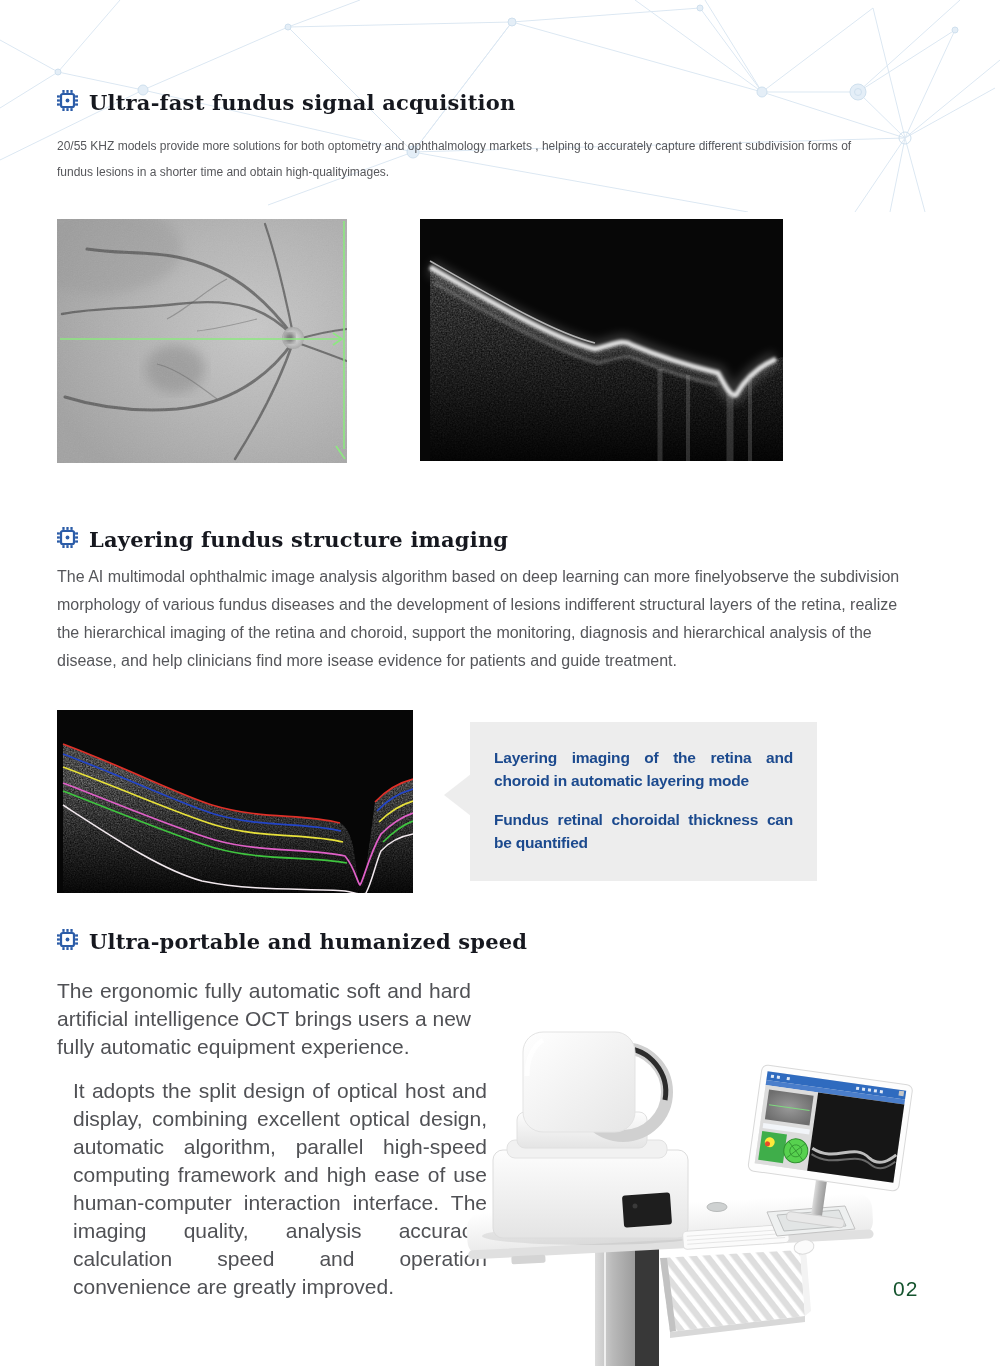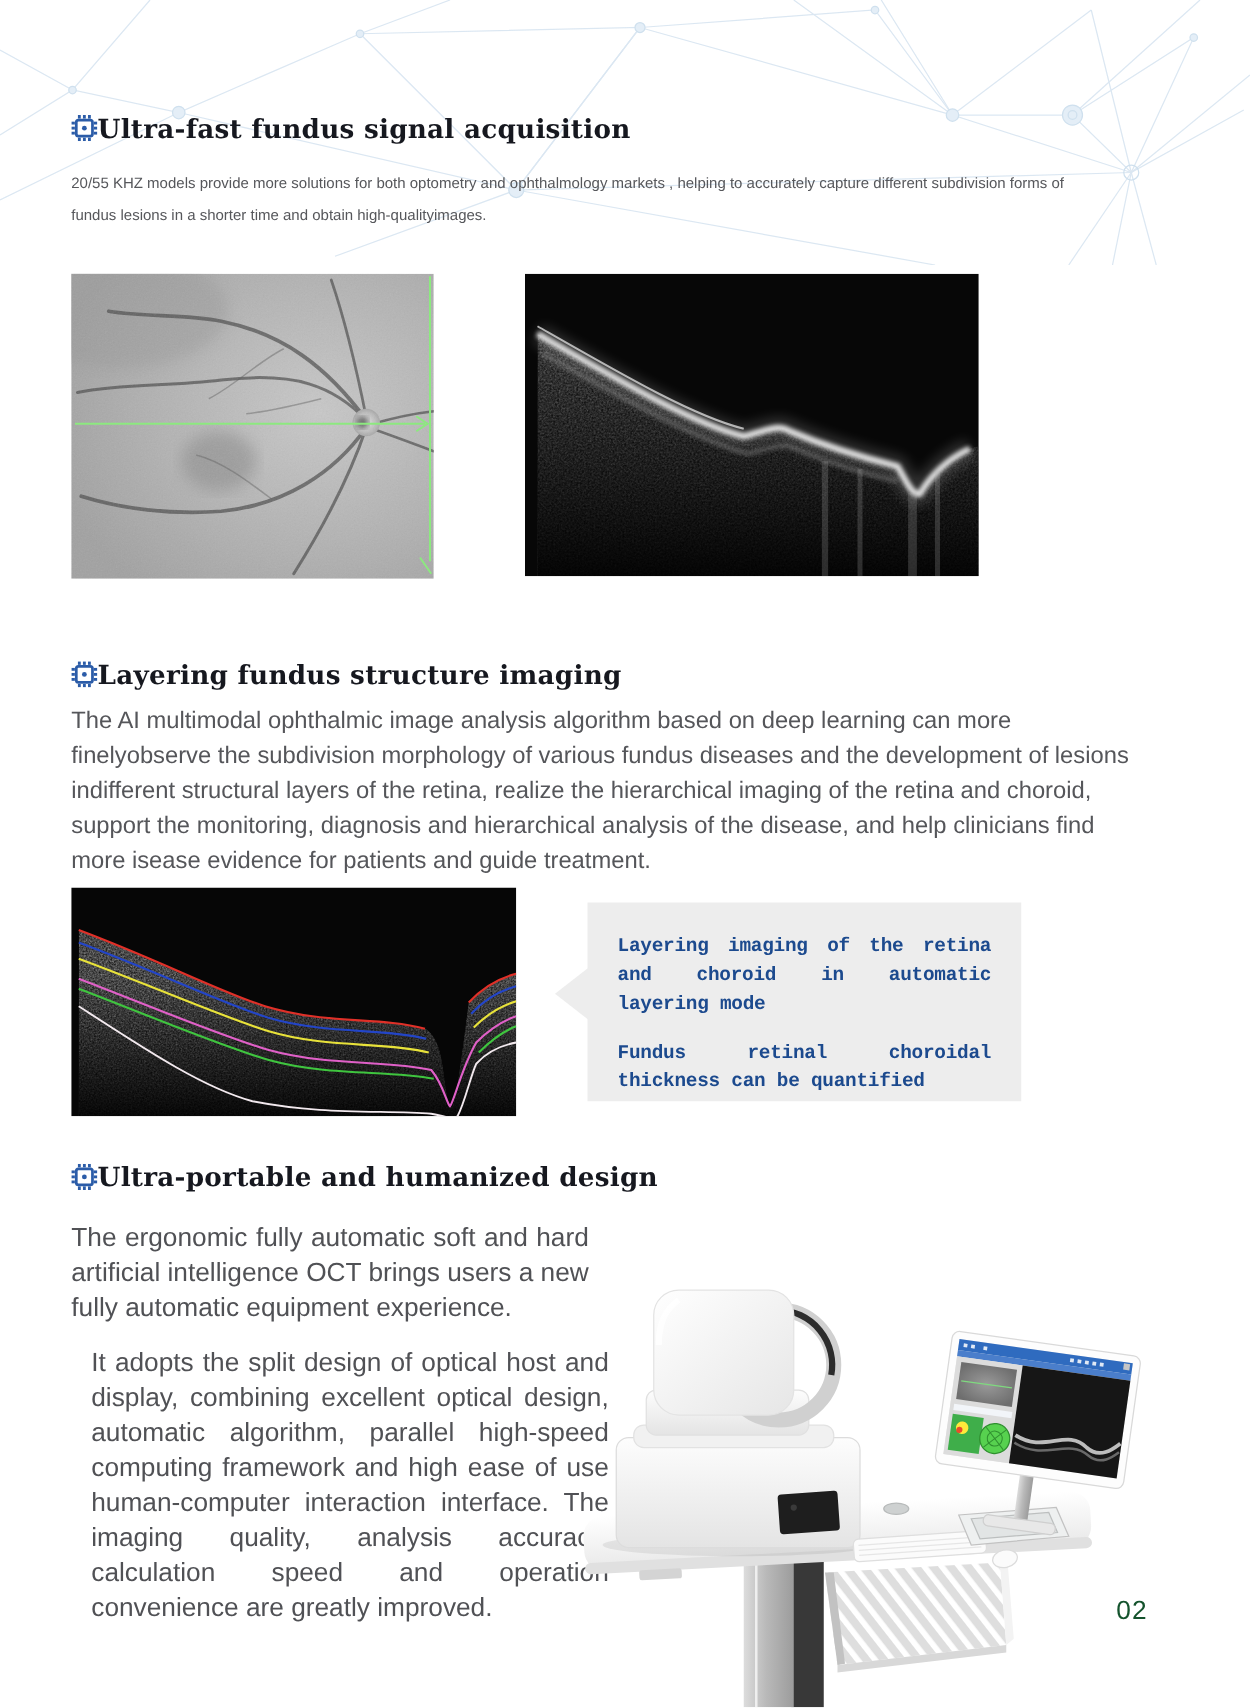--- a/index.html
+++ b/index.html
@@ -1,26 +1,26 @@
 <!DOCTYPE html>
 <html><head>
 <meta charset="utf-8">
 <style>
   html,body{margin:0;padding:0;background:#fff;}
   #page{position:relative;width:1000px;height:1366px;background:#ffffff;overflow:hidden;
         font-family:"Liberation Sans",sans-serif;}
   .abs{position:absolute;}
-  .sec-head{display:flex;align-items:center;}
+  .sec-head{display:flex;align-items:flex-start;gap:11px;}
   .chip{width:21px;height:21px;flex:0 0 auto;}
   .sec-title{font-family:"DejaVu Serif",serif;font-weight:700;font-size:21px;color:#16181f;
              letter-spacing:.2px;white-space:nowrap;}
   .body-text{font-size:12px;line-height:26px;color:#56575b;margin:0;}
-  .body-text2{font-size:19px;line-height:28px;color:#55565a;margin:0;}
+  .body-text2{font-size:16px;line-height:28px;color:#55565a;margin:0;}
   .col-text{font-size:21px;line-height:28px;color:#505155;margin:0;text-align:justify;}
-  .callout{background:#ededed;box-sizing:border-box;padding:24px 24px 20px 24px;font-family:Liberation Mono, monospace;}
+  .callout{background:#ededed;box-sizing:border-box;padding:24px 24px 20px 24px;}
   .callout:before{content:"";position:absolute;left:-26px;top:52px;width:0;height:0;
      border-top:21px solid transparent;border-bottom:21px solid transparent;
      border-right:27px solid #ededed;}
   .callout p{margin:0 0 16px 0;font-size:15.5px;line-height:23px;font-weight:700;
      color:#1c4a8e;letter-spacing:-.2px;text-align:justify;}
   .callout p:last-child{margin-bottom:13px;}
   .page-num{font-size:21px;color:#14532d;letter-spacing:1px;}
   figure{margin:0;}
 </style>
 </head>
@@ -229,21 +229,21 @@
 
   <div class="abs callout" style="left:470px;top:722px;width:347px;height:159px">
     <p>Layering imaging of the retina and choroid in automatic layering mode</p>
     <p>Fundus retinal choroidal thickness can be quantified</p>
   </div>
 
   <div class="abs sec-head" style="left:57px;top:929px">
     <svg class="chip" viewBox="0 0 24 24">
         <use href="#chip-symbol"></use>
       </svg>
-    <span class="sec-title">Ultra-portable and humanized design</span>
+    <span class="sec-title">Ultra-portable and humanized speed</span>
   </div>
   <p class="abs col-text" style="left:57px;top:977px;width:414px">The ergonomic fully automatic soft and hard artificial intelligence OCT brings users a new fully automatic equipment experience.</p>
   <p class="abs col-text" style="left:73px;top:1077px;width:414px">It adopts the split design of optical host and display, combining excellent optical design, automatic algorithm, parallel high-speed computing framework and high ease of use human-computer interaction interface. The imaging quality, analysis accuracy, calculation speed and operation convenience are greatly improved.</p>
 
   <figure class="abs" style="left:455px;top:1000px">
     <svg width="545" height="366" viewBox="0 0 545 366">
       <defs>
         <linearGradient id="pr-silver" x1="0" y1="0" x2="1" y2="0">
           <stop offset="0%" stop-color="#dcdcdc"></stop>
             <stop offset="45%" stop-color="#b9b9b9"></stop>

